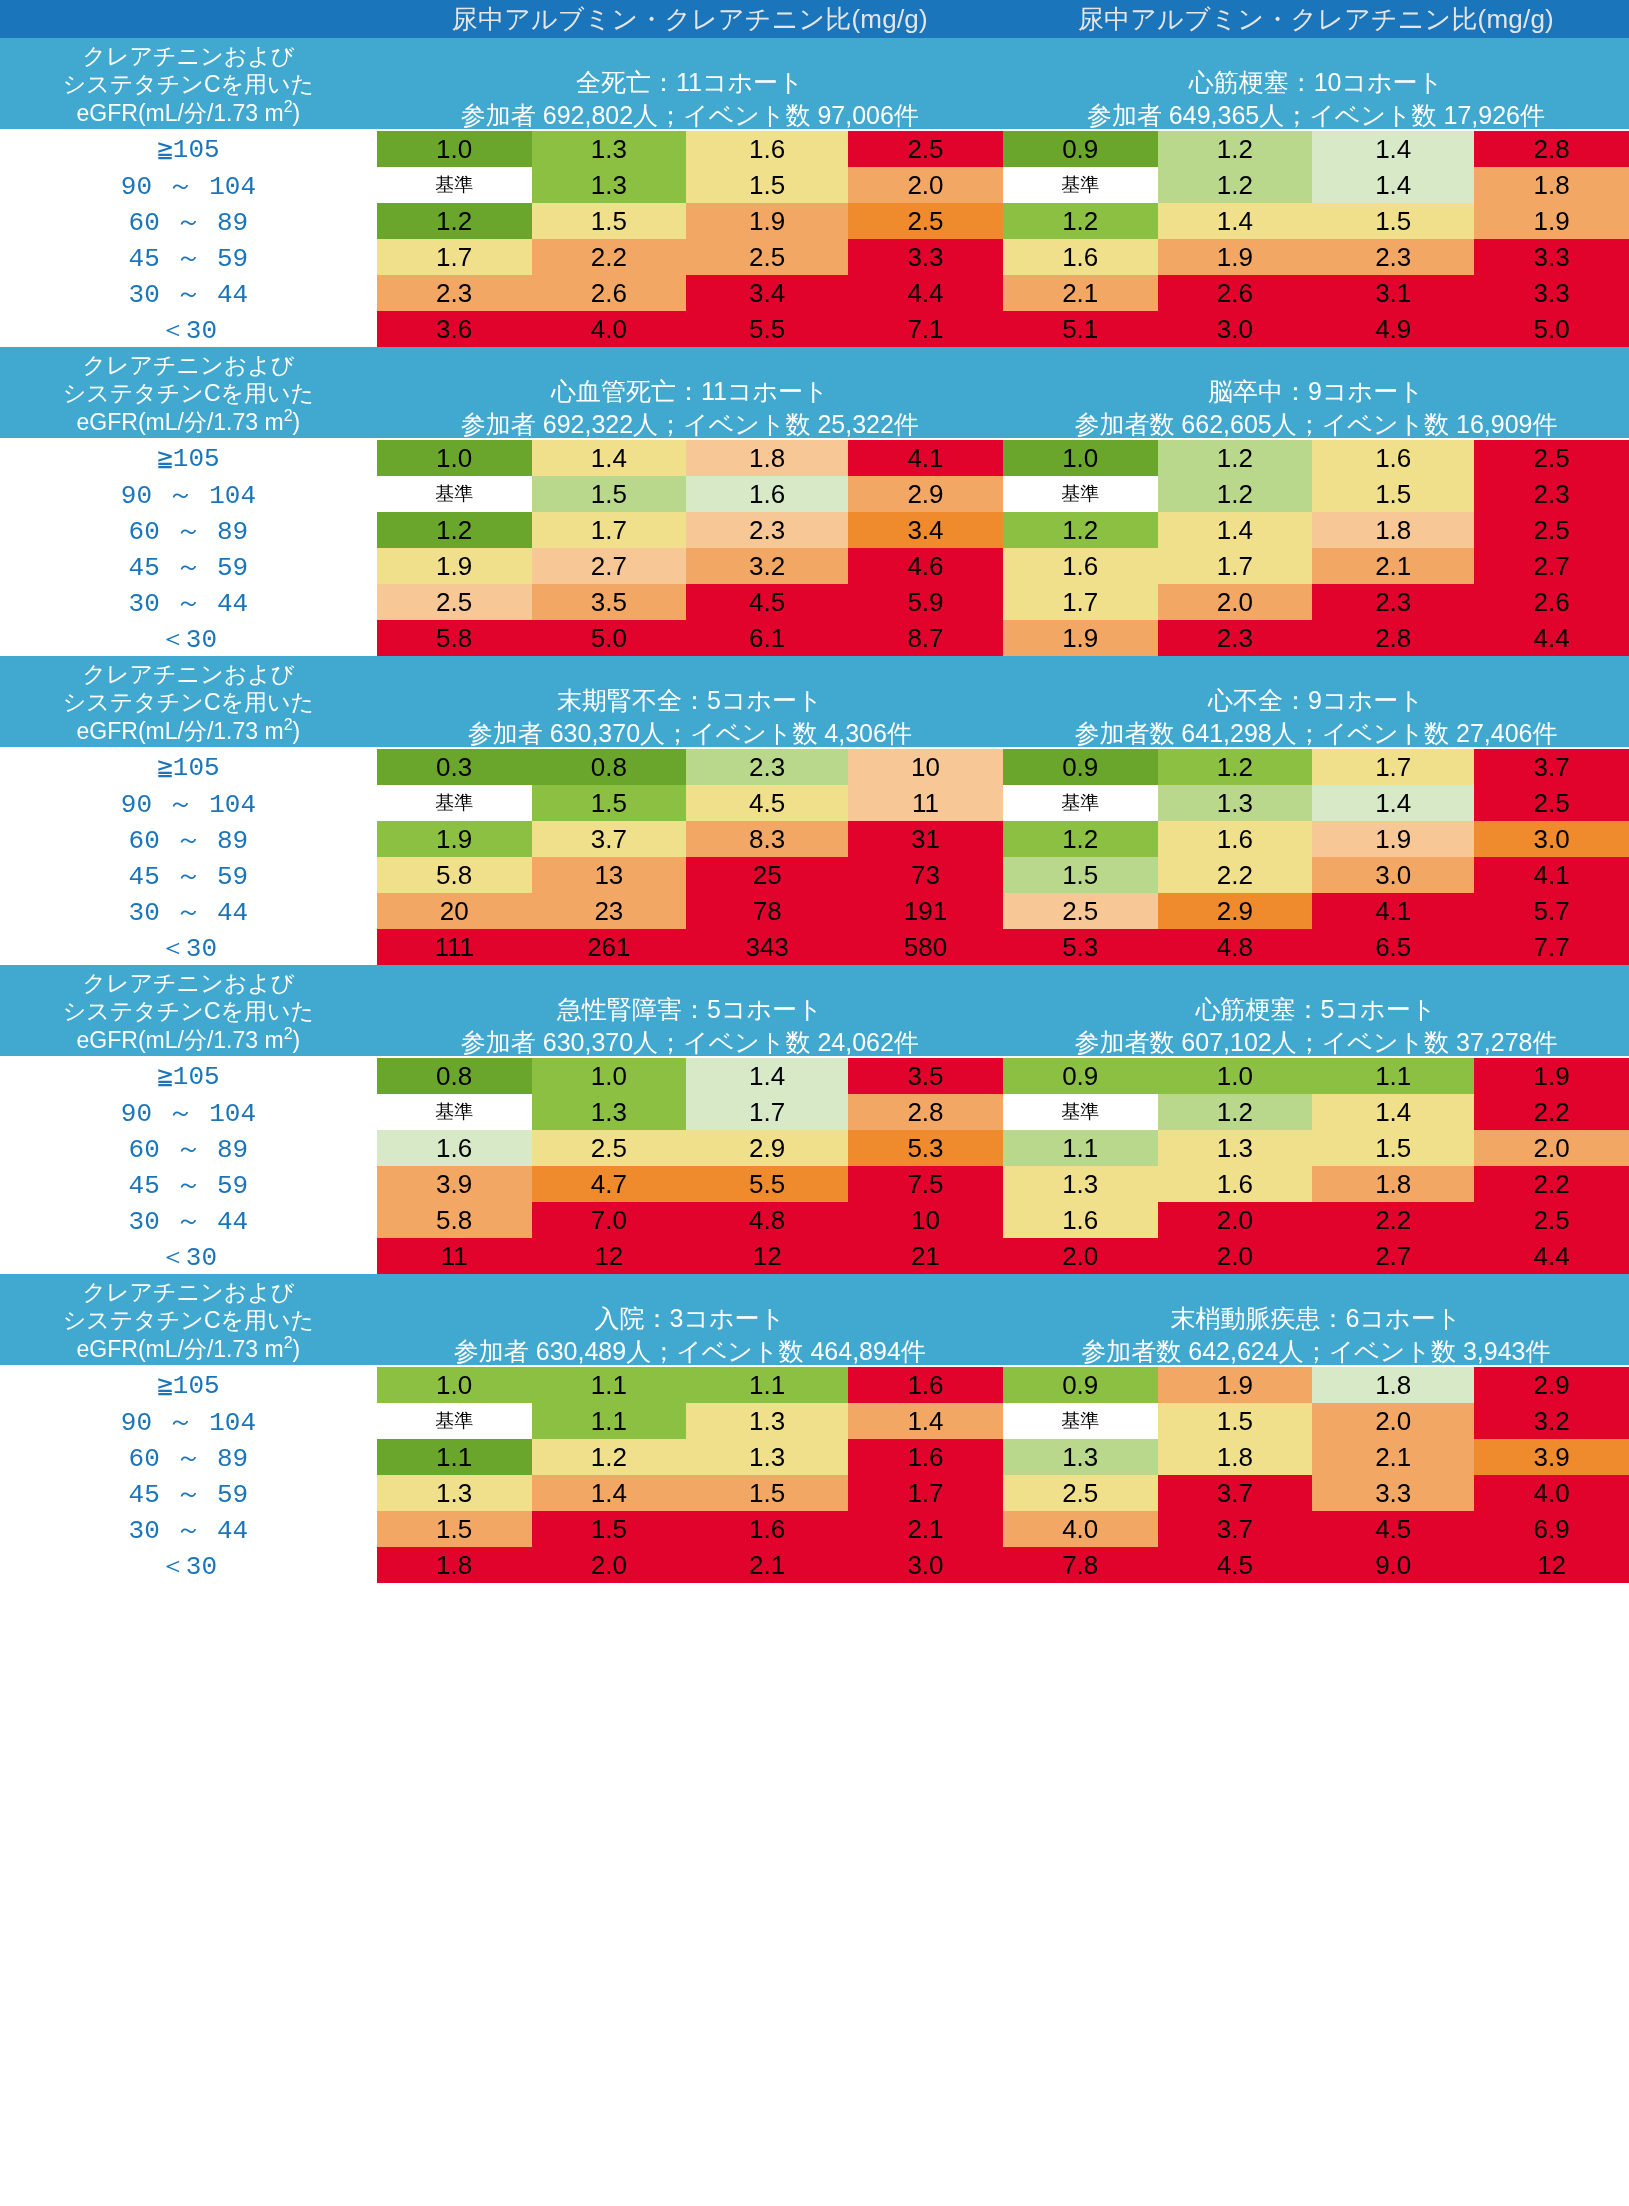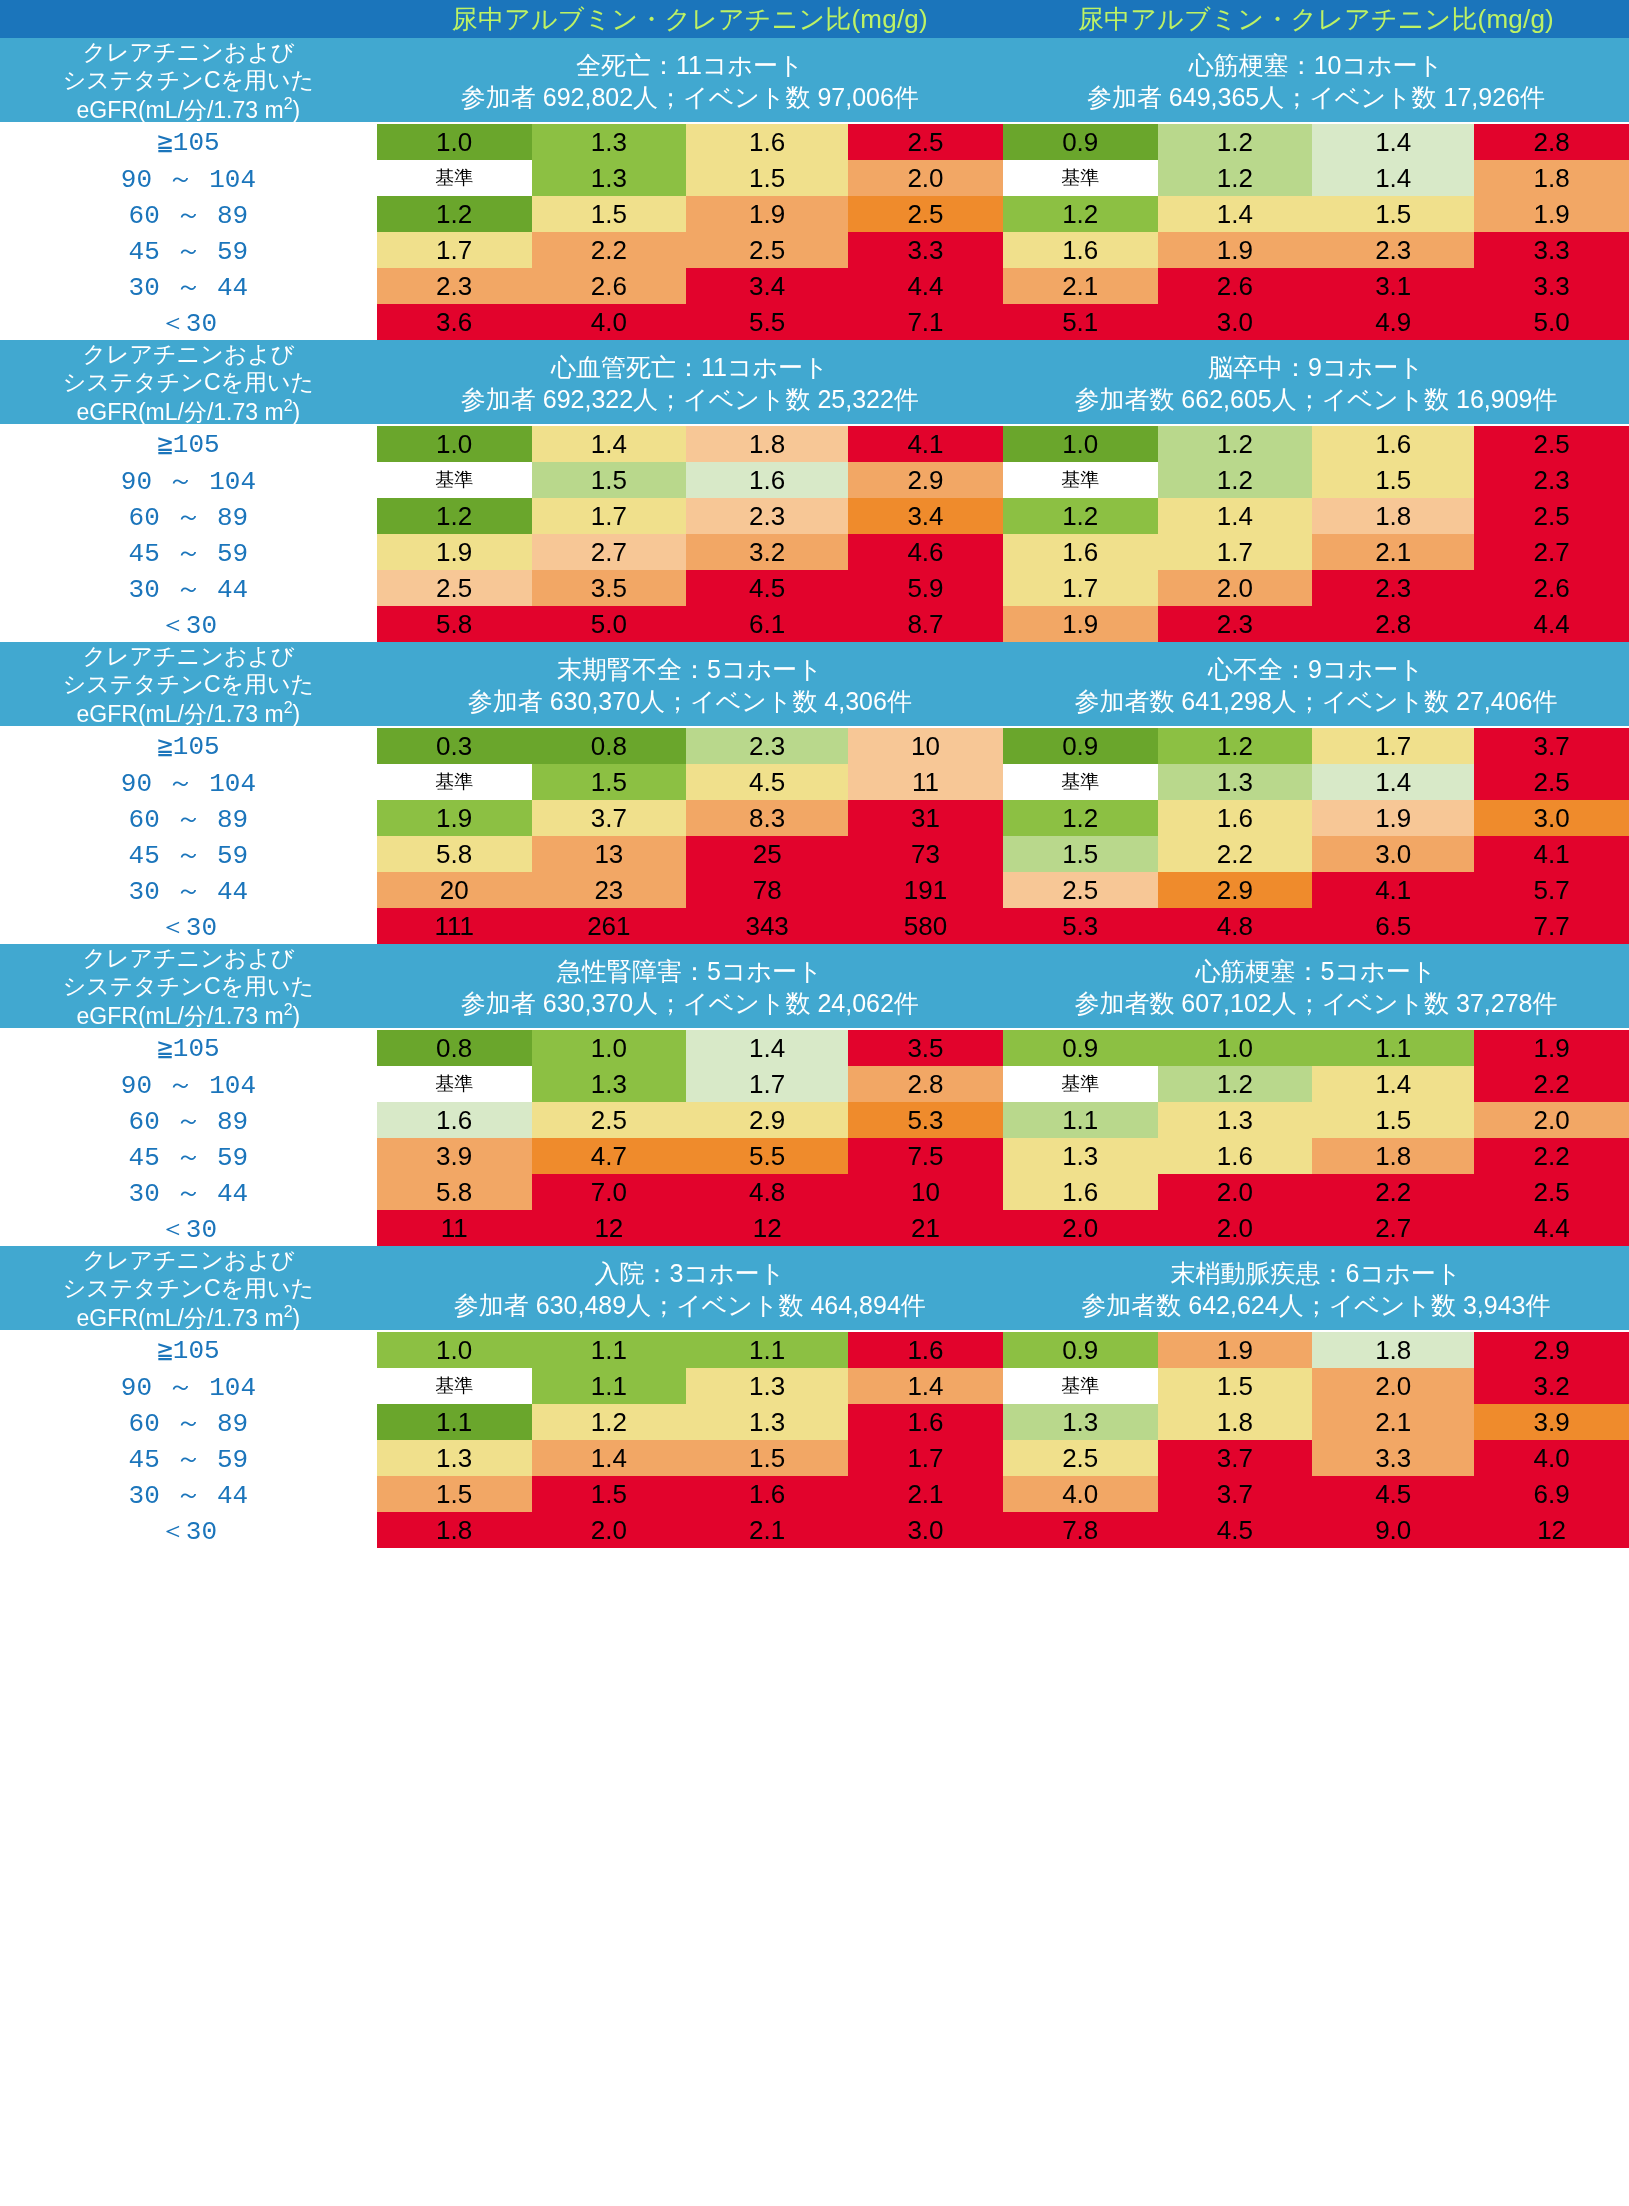--- a/index.html
+++ b/index.html
@@ -22,21 +22,21 @@
     text-align:center;
   }
   
   col.c-label{width:263px;}
   col.c-data{width:108px;}
   col.c-data-wide{width:113px;}
 
   
   .hdr-top-blank{background:#1b75bb;height:38px;}
   .hdr-top-title{
-    background:#1b75bb;color:#bef264;font-size:26px;height:38px;
+    background:#1b75bb;color:#e5e5e5;font-size:26px;height:38px;
     letter-spacing:.2px;
   }
 
   .hdr-sub-overall{
     background:#41a8d0;color:#ffffff;font-size:25px;height:38px;
   }
   .hdr-sub{
     background:#41a8d0;color:#ffffff;font-size:25px;height:38px;
     border-left:2px solid #ffffff;
   }
@@ -50,21 +50,21 @@
     text-align:left;padding:6px 0 6px 9px;
     height:86px;
   }
   .panel-title{
     background:#41a8d0;color:#ffffff;
     font-size:25px;line-height:1.30;
     height:86px;
     border-left:3px solid #ffffff;
     padding:0 6px;
   }
-  .panel-title .l1{display:block;}
+  .panel-title .l1{display:block;margin-top:28px;}
   .panel-title .l2{display:block;}
   .panel-band td{box-shadow:inset 0 -2px 0 #ffffff;}
   .sup{font-size:16px;vertical-align:super;}
 
   
   .rowlabel{
     background:#ffffff;color:#1b75bb;
     font-size:26px;height:36px;
     border-top:2px solid #000000;
     border-right:2px solid #41a8d0;

